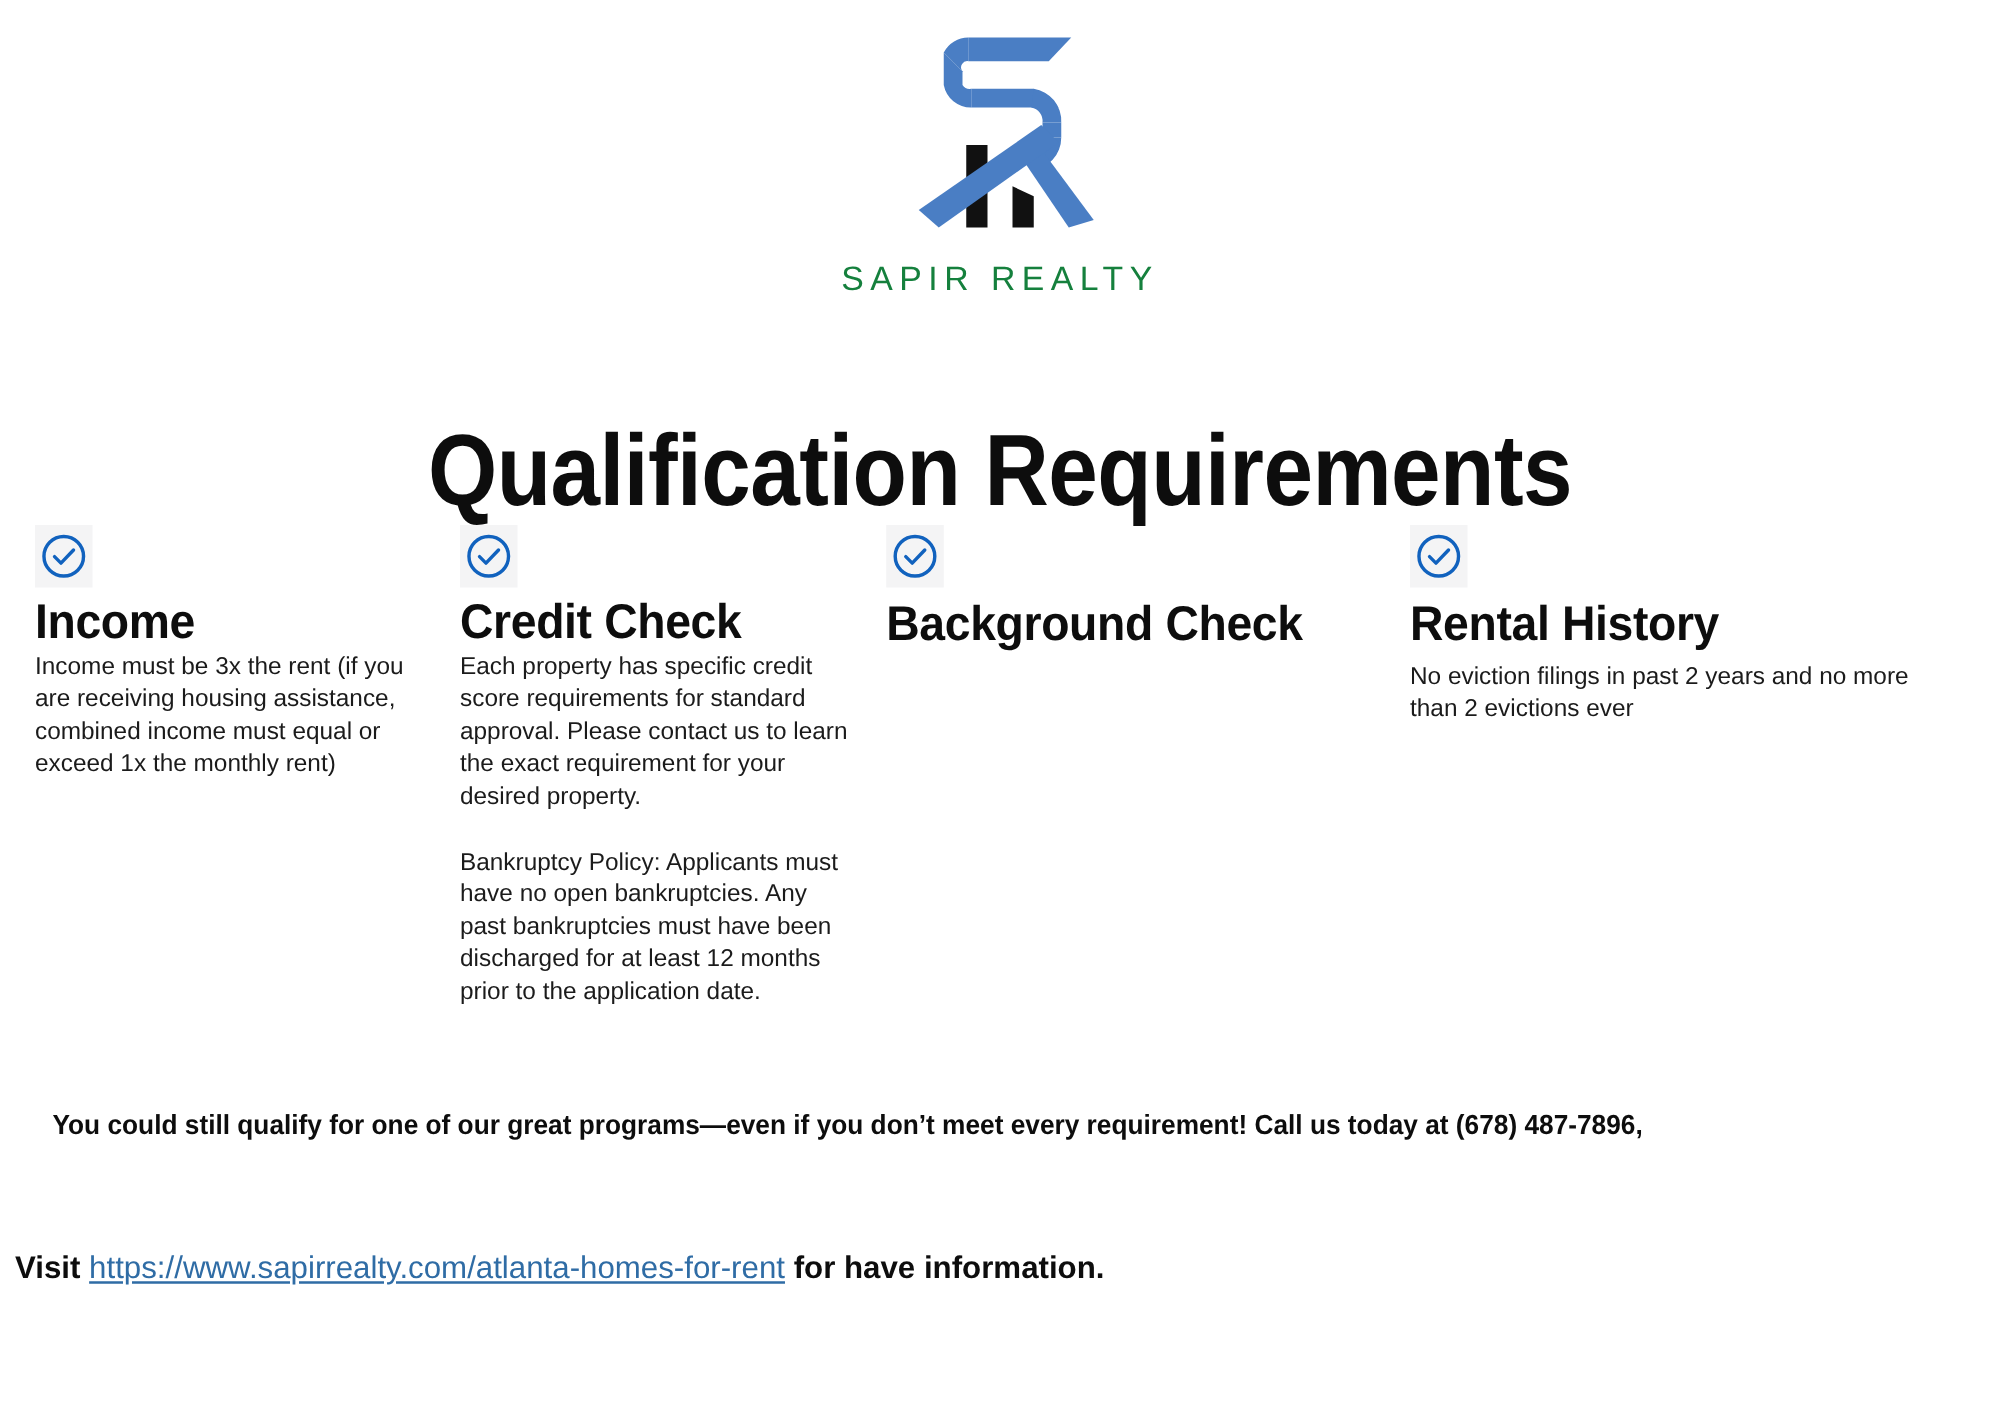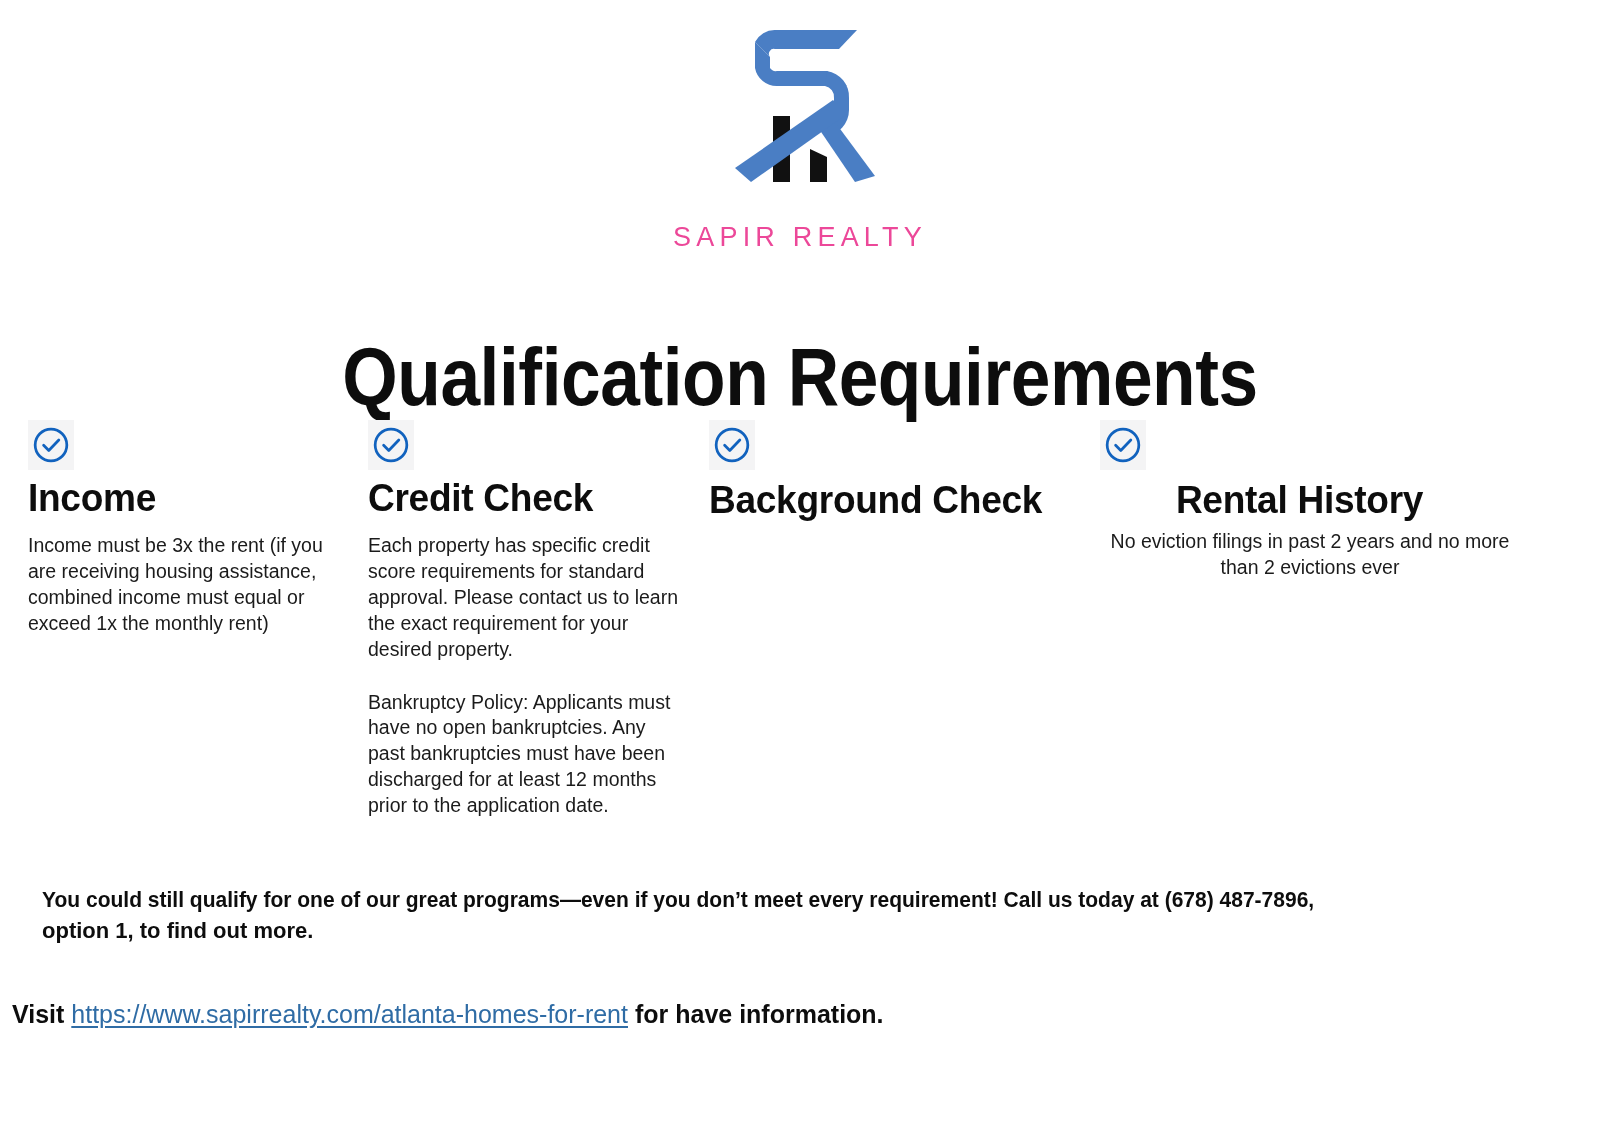--- a/index.html
+++ b/index.html
@@ -27,26 +27,26 @@
     display: flex;
     flex-direction: column;
     align-items: center;
   }
   .logo-mark {
     width: 170px;
     height: 180px;
     display: block;
   }
   .logo-wordmark {
-    margin-top: 20px;
+    margin-top: 6px;
     font-family: "Liberation Sans", "DejaVu Sans", sans-serif;
     font-size: 27px;
     font-weight: 400;
     letter-spacing: 5.2px;
-    color: #ec4899;
+    color: #15803d;
     white-space: nowrap;
     line-height: 1;
   }
 
   
   .page-title {
     position: absolute;
     left: 0;
     top: 283px;
     width: 1600px;
@@ -69,21 +69,21 @@
     width: 1516px;
     height: 430px;
   }
   .col {
     position: absolute;
     top: 0;
   }
   .col-0 { left: 28px;   width: 320px; }
   .col-1 { left: 368px;  width: 312px; }
   .col-2 { left: 709px;  width: 400px; }
-  .col-3 { left: 1100px; width: 420px; text-align: center; }
+  .col-3 { left: 1128px; width: 420px; }
 
   .check-wrap {
     width: 46px;
     height: 50px;
     background: #f4f4f5;
     display: flex;
     align-items: center;
     justify-content: center;
   }
   .check-icon { display: block; width: 38px; height: 38px; }
@@ -93,21 +93,21 @@
     font-size: 39px;
     font-weight: 700;
     line-height: 1.05;
     letter-spacing: -0.3px;
     color: #0d0d0d;
     white-space: nowrap;
     transform: scaleX(0.95);
     transform-origin: left top;
   }
   .col-body {
-    margin-top: 14px;
+    margin-top: 2px;
     font-size: 19.5px;
     font-weight: 400;
     line-height: 1.33;
     color: #1b1b1b;
   }
   .col-body p { margin: 0; }
   .col-body p + p { margin-top: 27px; }
 
   
   .col-2 .col-heading, .col-3 .col-heading { margin-top: 10px; }
@@ -240,16 +240,15 @@
     <div class="col-heading">Rental History</div>
     <div class="col-body">
       <p>No eviction filings in past 2 years and no more than 2 evictions ever</p>
     </div>
   </div>
 
 </div>
 
 <div class="callout">
   <span class="line1">You could still qualify for one of our great programs—even if you don’t meet every requirement! Call us today at (678) 487-7896,</span>
-  <span class="line2">option 1, to find out more.</span>
 </div>
 
 <div class="visit-line"><span class="lbl">Visit</span> <a class="url" href="#">https://www.sapirrealty.com/atlanta-homes-for-rent</a> <span class="tail">for have information.</span></div>
 
 </body></html>

